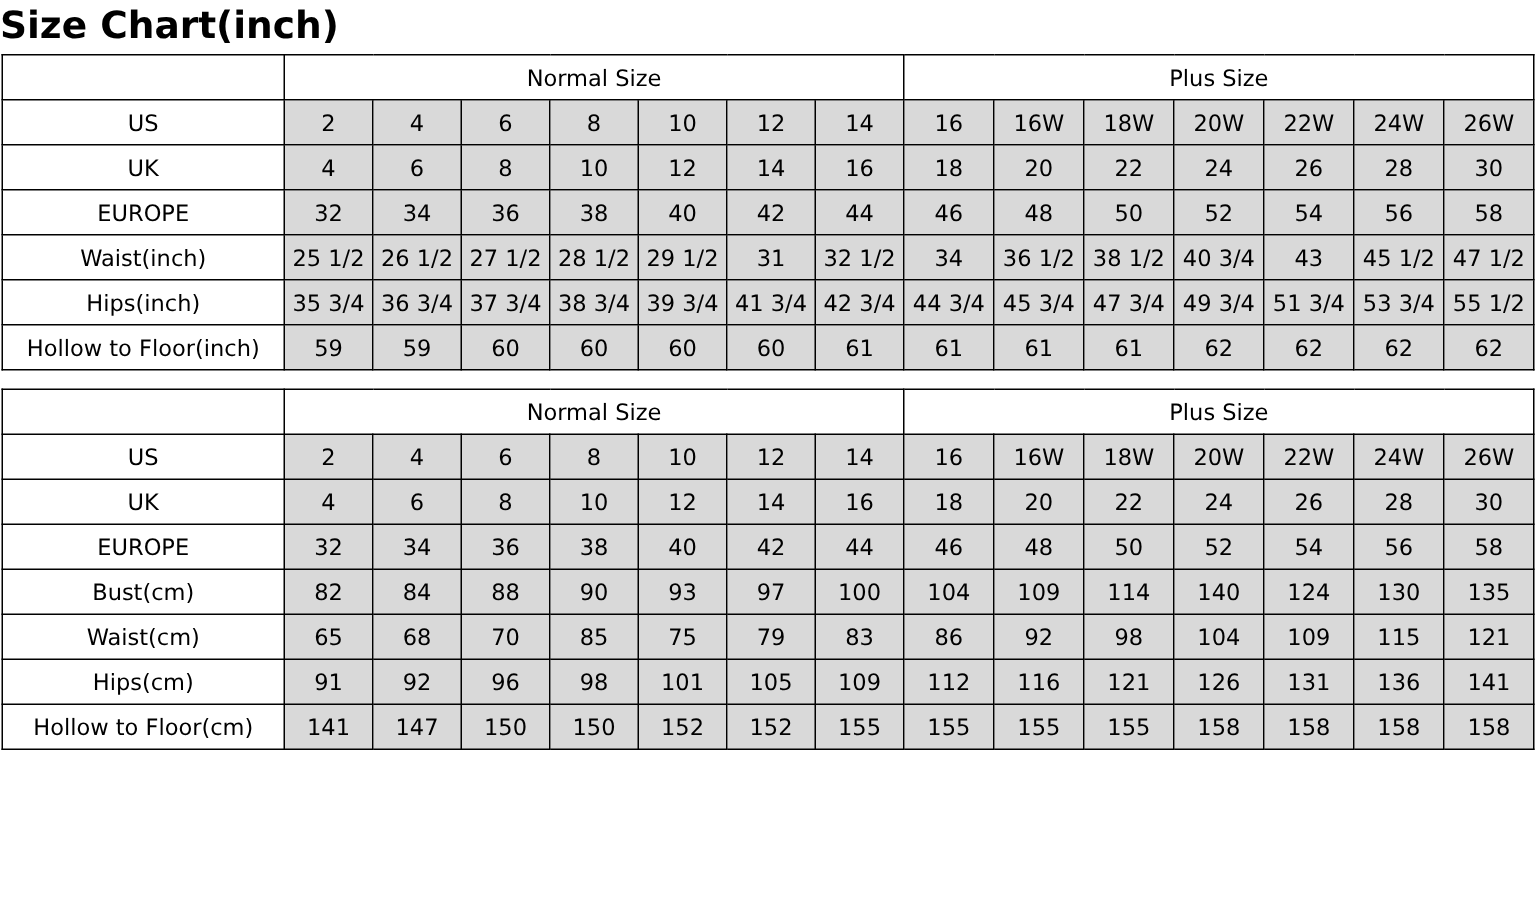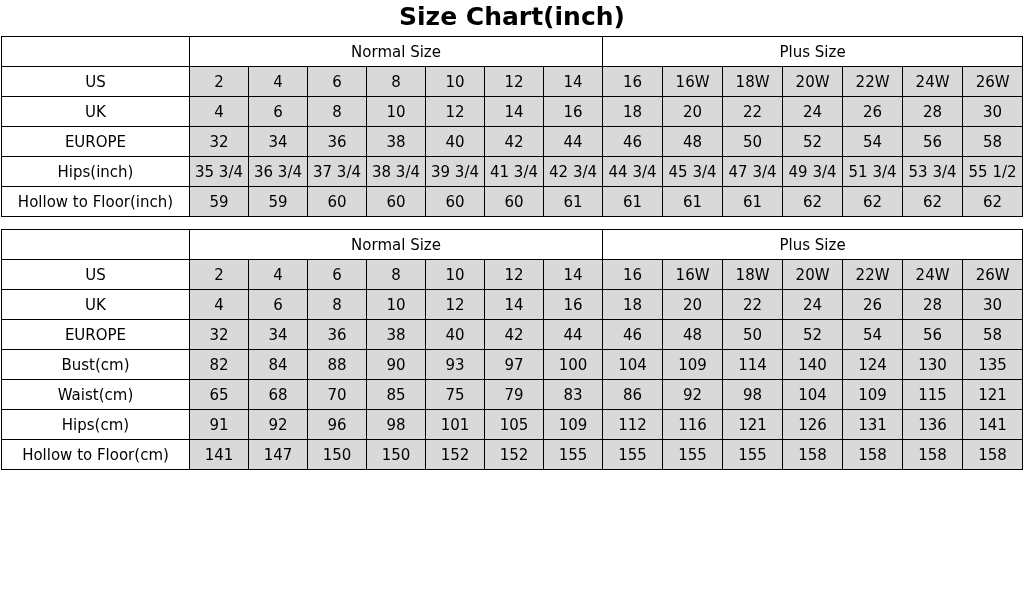--- a/index.html
+++ b/index.html
@@ -12,21 +12,21 @@
     height: 600px;
     font-family: "DejaVu Sans", "Liberation Sans", sans-serif;
     color: #000000;
     overflow: hidden;
   }
   .chart-block {
     width: 1024px;
     box-sizing: border-box;
   }
   .chart-title {
-    text-align: center;
+    text-align: left;
     font-weight: bold;
     font-size: 25px;
     line-height: 30px;
     padding: 2px 0 4px 0;
     letter-spacing: 0px;
   }
   table.size-table {
     border-collapse: collapse;
     width: 1022px;
     margin: 0 1px;
@@ -145,20 +145,37 @@
         <td class="shade">46</td>
         <td class="shade">48</td>
         <td class="shade">50</td>
         <td class="shade">52</td>
         <td class="shade">54</td>
         <td class="shade">56</td>
         <td class="shade">58</td>
       </tr>
 
 
+      <tr>
+        <td class="rowlabel">Waist(inch)</td>
+        <td class="shade">25 1/2</td>
+        <td class="shade">26 1/2</td>
+        <td class="shade">27 1/2</td>
+        <td class="shade">28 1/2</td>
+        <td class="shade">29 1/2</td>
+        <td class="shade">31</td>
+        <td class="shade">32 1/2</td>
+        <td class="shade">34</td>
+        <td class="shade">36 1/2</td>
+        <td class="shade">38 1/2</td>
+        <td class="shade">40 3/4</td>
+        <td class="shade">43</td>
+        <td class="shade">45 1/2</td>
+        <td class="shade">47 1/2</td>
+      </tr>
 
       <tr>
         <td class="rowlabel">Hips(inch)</td>
         <td class="shade">35 3/4</td>
         <td class="shade">36 3/4</td>
         <td class="shade">37 3/4</td>
         <td class="shade">38 3/4</td>
         <td class="shade">39 3/4</td>
         <td class="shade">41 3/4</td>
         <td class="shade">42 3/4</td>

